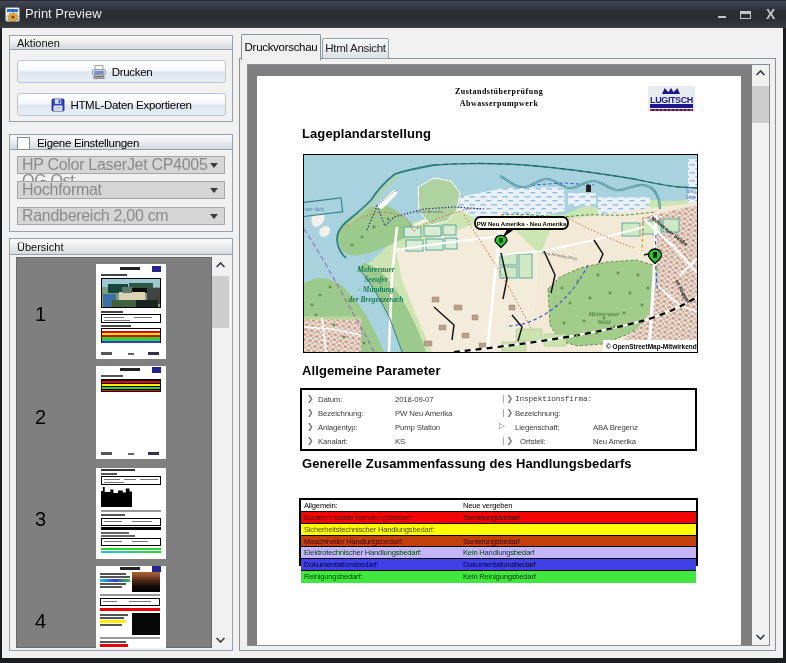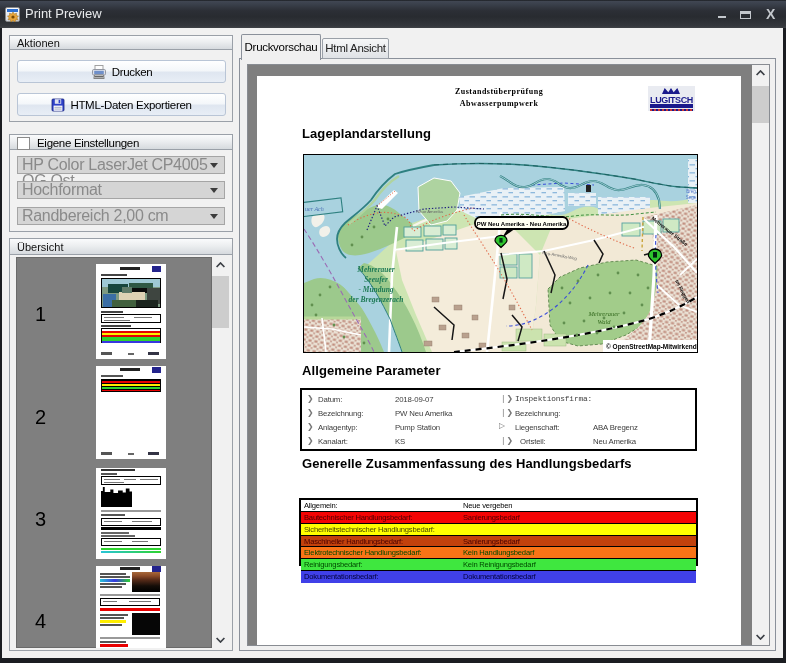--- a/index.html
+++ b/index.html
@@ -499,25 +499,25 @@
       <span class="c1">Bautechnischer Handlungsbedarf:</span>
       <span class="c2">Sanierungsbedarf</span>
     </div>
   <div class="row" style="background:#ffff00;color:#4a4a00;">
       <span class="c1">Sicherheitstechnischer Handlungsbedarf:</span>
     </div>
   <div class="row" style="background:#c2410c;color:#4a0000;">
       <span class="c1">Maschineller Handlungsbedarf:</span>
       <span class="c2">Sanierungsbedarf</span>
     </div>
-  <div class="row" style="background:#f97316;color:#004a00;">
+  <div class="row" style="background:#c4b5fd;color:#004a00;">
       <span class="c1">Elektrotechnischer Handlungsbedarf:</span>
       <span class="c2">Kein Handlungsbedarf</span>
+    </div>
+  <div class="row" style="background:#4040e8;color:#00003a;">
+      <span class="c1">Dokumentationsbedarf:</span>
+      <span class="c2">Dokumentationsbedarf</span>
     </div>
   <div class="row" style="background:#3fe73f;color:#004a00;">
       <span class="c1">Reinigungsbedarf:</span>
       <span class="c2">Kein Reinigungsbedarf</span>
     </div>
-  <div class="row" style="background:#4040e8;color:#00003a;">
-      <span class="c1">Dokumentationsbedarf:</span>
-      <span class="c2">Dokumentationsbedarf</span>
-    </div>
 </div>
 
 </body></html>

